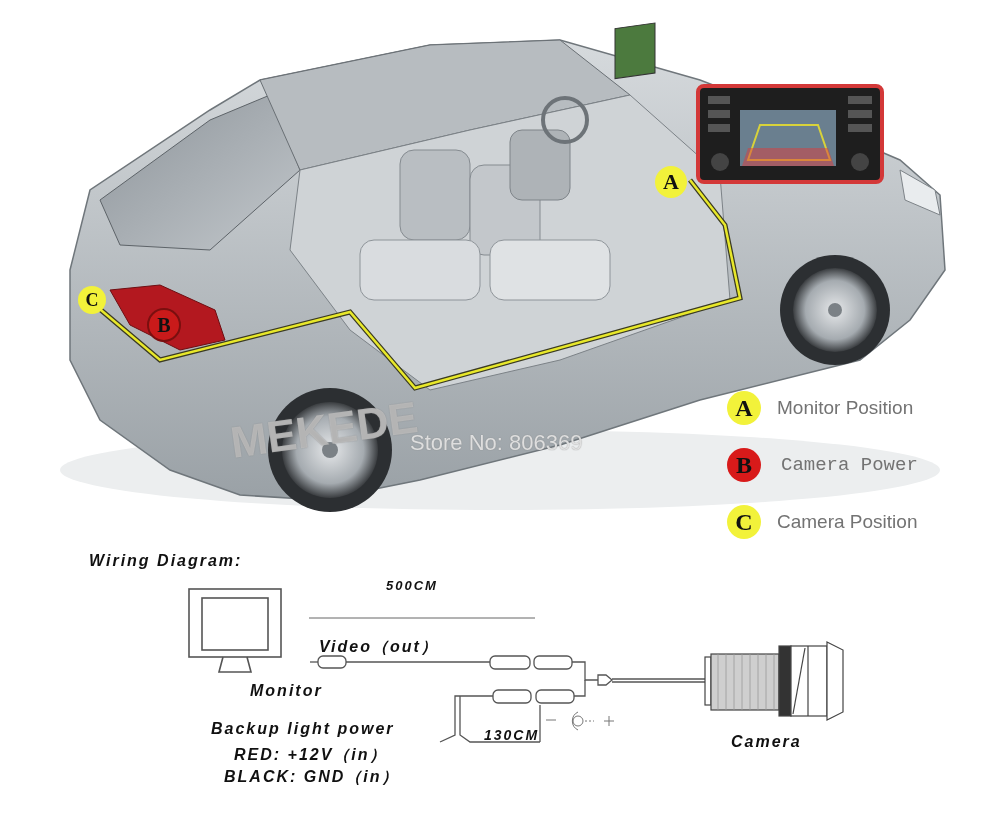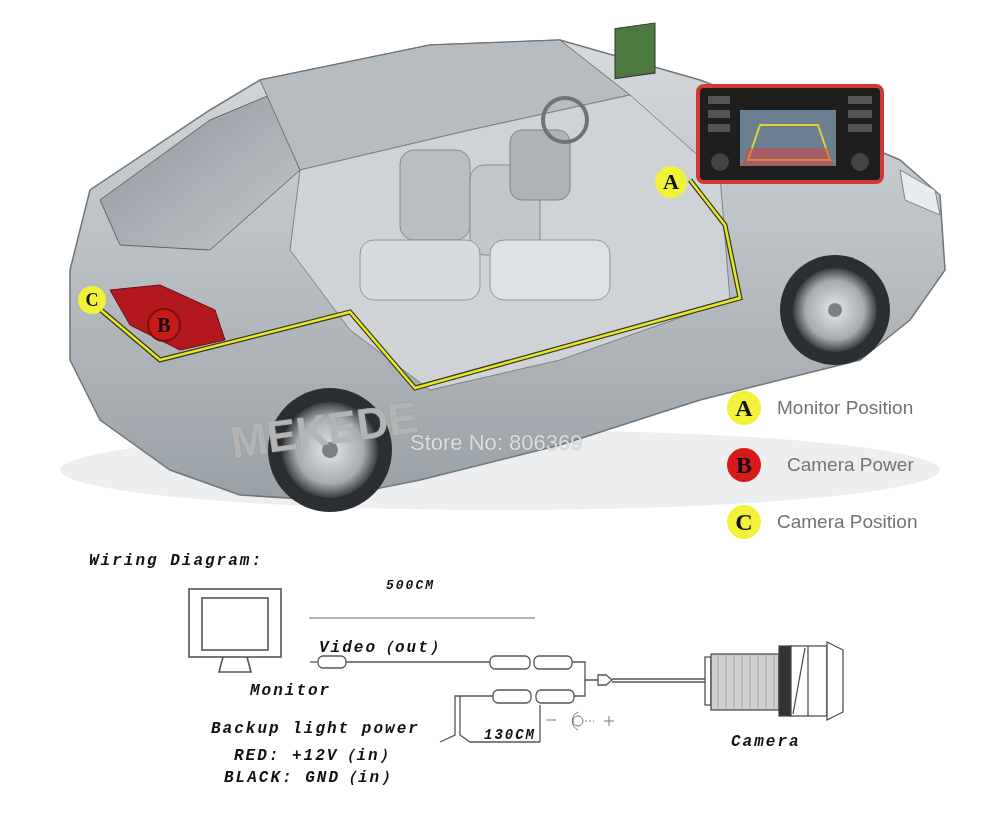--- a/index.html
+++ b/index.html
@@ -4,21 +4,21 @@
 <style>
   html, body { margin:0; padding:0; background:#ffffff; }
   body { width:1000px; height:830px; position:relative; overflow:hidden;
          font-family:"Liberation Sans", sans-serif; }
   .abs { position:absolute; }
   #car-illustration { left:0; top:0; width:1000px; height:540px; }
   .legend-row { position:absolute; left:727px; display:flex; align-items:center; }
   .legend-badge { width:34px; height:34px; border-radius:50%; display:flex; align-items:center; justify-content:center;
                   font-family:"Liberation Serif", serif; font-weight:bold; font-size:24px; color:#111; }
   .legend-label { margin-left:16px; font-size:19px; color:#737373; }
-  .wd-text { position:absolute; font-family:Liberation Mono, monospace; font-weight:bold; font-style:italic; color:#111;
+  .wd-text { position:absolute; font-family:Liberation Sans, sans-serif; font-weight:bold; font-style:italic; color:#111;
              letter-spacing:2px; white-space:nowrap; }
   .marker { position:absolute; border-radius:50%; display:flex; align-items:center; justify-content:center;
             font-family:"Liberation Serif", serif; font-weight:bold; color:#111; }
   .watermark { position:absolute; color:rgba(255,255,255,0.75); font-size:22px; white-space:nowrap;
                text-shadow:0 0 1px #777; }
 </style>
 </head>
 <body>
 
 <svg id="car-illustration" class="abs" viewBox="0 0 1000 540" xmlns="http://www.w3.org/2000/svg">
@@ -106,21 +106,21 @@
 <div class="watermark" style="left:230px;top:405px;font-size:44px;font-weight:bold;color:rgba(255,255,255,0.45);transform:rotate(-8deg);">MEKEDE</div>
 <div class="watermark" style="left:410px;top:382px;margin-top:48px;">Store No: 806369</div>
 
 <div>
   <div class="legend-row" style="top:391px;">
     <div class="legend-badge" style="background:#f2f23a;">A</div>
     <div class="legend-label">Monitor Position</div>
   </div>
   <div class="legend-row" style="top:448px;">
     <div class="legend-badge" style="background:#d81a1a;">B</div>
-    <div class="legend-label" style="margin-left:26px;">Camera Power</div>
+    <div class="legend-label" style="margin-left:20px;font-family:Liberation Mono, monospace;">Camera Power</div>
   </div>
   <div class="legend-row" style="top:505px;">
     <div class="legend-badge" style="background:#f2f23a;">C</div>
     <div class="legend-label">Camera Position</div>
   </div>
 </div>
 
 <div class="wd-text" style="left:89px;top:552px;font-size:16px;">Wiring Diagram:</div>
 
 <svg class="abs" style="left:0;top:0;" width="1000" height="830" viewBox="0 0 1000 830" xmlns="http://www.w3.org/2000/svg">

